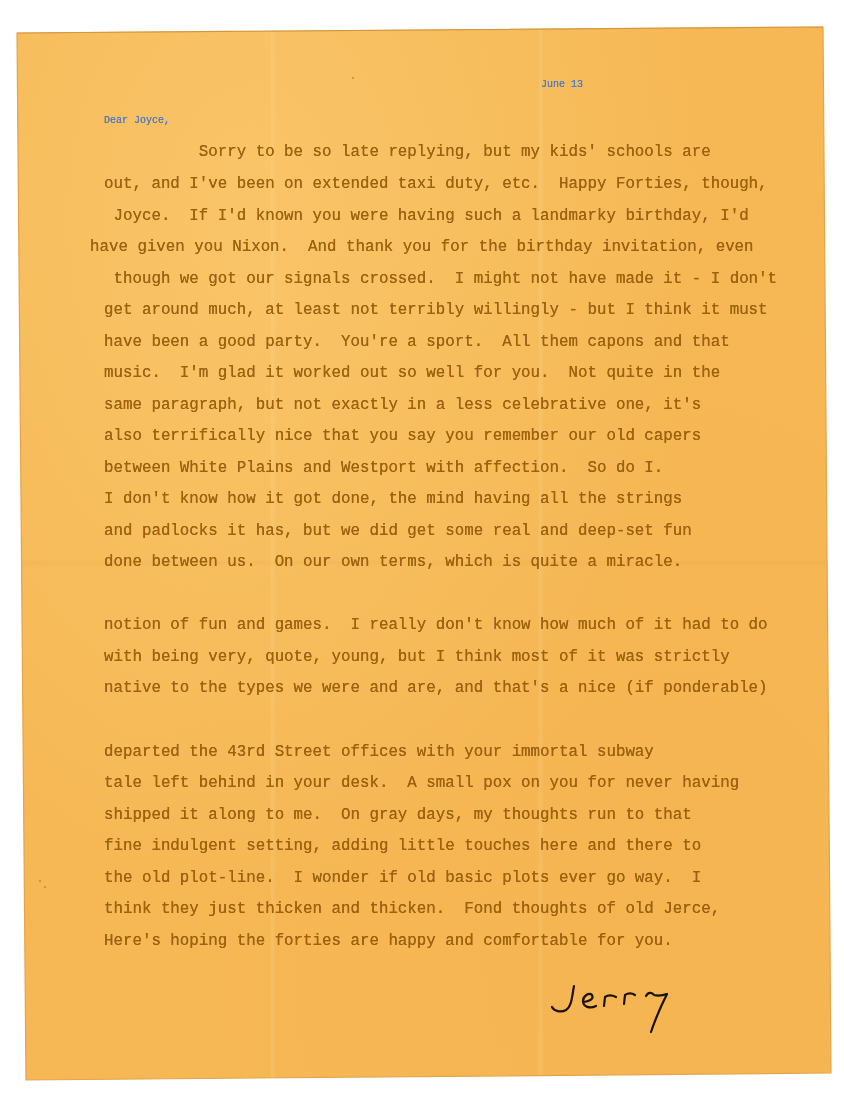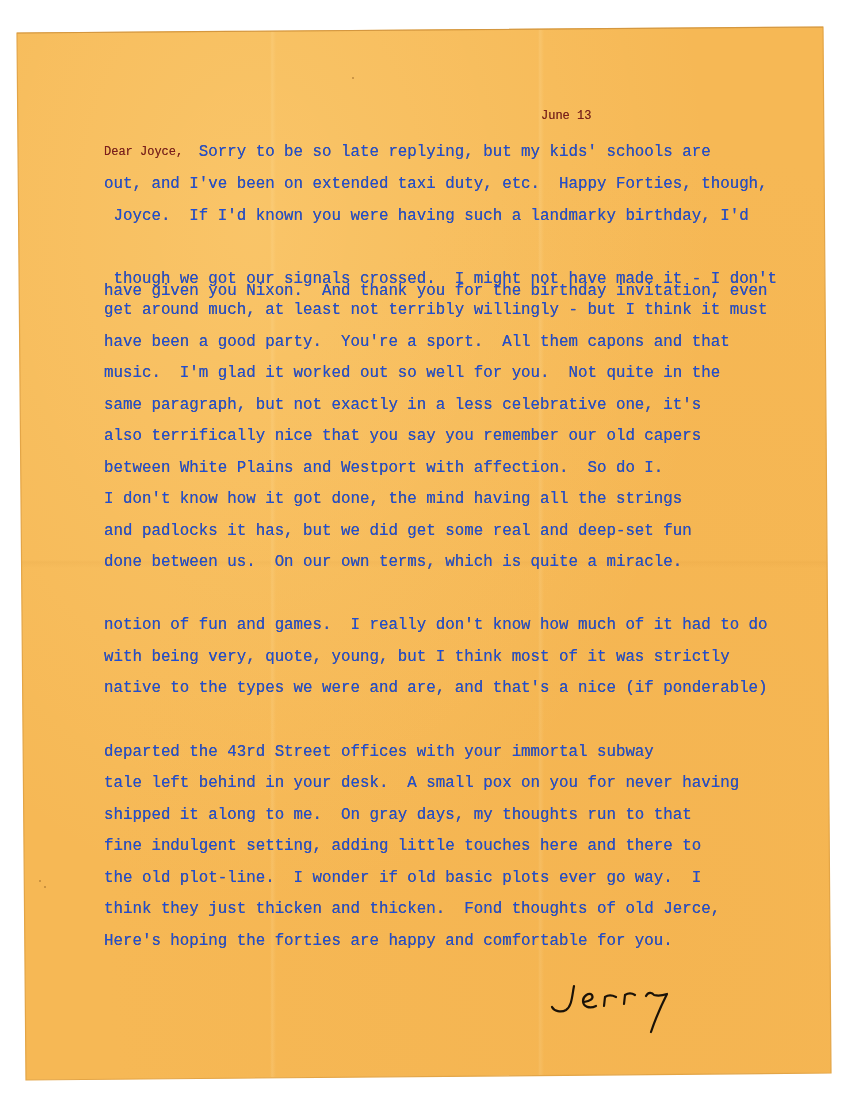--- a/index.html
+++ b/index.html
@@ -33,42 +33,41 @@
     }
     .paper-edge {
       position: absolute;
       left: 0; top: 0;
       width: 844px; height: 1100px;
       pointer-events: none;
     }
     .type {
       position: absolute;
       font-family: "Liberation Mono", "DejaVu Sans Mono", monospace;
-      font-size: 12px;
-      color: #7f1d1d;
+      font-size: 10px;
+      color: #3b82f6;
       white-space: pre;
       letter-spacing: 0;
       line-height: 1;
       text-shadow: 0 0 0.4px rgba(60,35,10,0.6);
-      margin-top: 30px;
     }
     .date { left: 541px; top: 80px; }
     .salutation { left: 104px; top: 116px; }
     .body-lines {
       position: absolute;
       left: 0;
       top: 0;
       width: 844px;
       height: 1100px;
     }
     .line {
       position: absolute;
       font-family: "Liberation Mono", "DejaVu Sans Mono", monospace;
       font-size: 15.8px;
-      color: #1d4ed8;
+      color: #a16207;
       white-space: pre;
       line-height: 1;
       text-shadow: 0 0 0.4px rgba(60,35,10,0.6);
     }
     .signature {
       position: absolute;
       left: 548px;
       top: 980px;
       width: 170px;
       height: 70px;
@@ -96,21 +95,21 @@
   <div class="speck" style="left:39px;top:880px;"></div>
   <div class="speck" style="left:44px;top:886px;"></div>
 
   <div class="type date">June 13</div>
   <div class="type salutation">Dear Joyce,</div>
 
   <div class="body-lines">
     <div class="line" style="left:104px;top:145px;">          Sorry to be so late replying, but my kids' schools are</div>
     <div class="line" style="left:104px;top:177px;">out, and I've been on extended taxi duty, etc.  Happy Forties, though,</div>
     <div class="line" style="left:104px;top:209px;"> Joyce.  If I'd known you were having such a landmarky birthday, I'd</div>
-    <div class="line" style="left:104px;top:240px;margin-top:44px;">have given you Nixon.  And thank you for the birthday invitation, even</div>
+    <div class="line" style="left:90px;top:240px;">have given you Nixon.  And thank you for the birthday invitation, even</div>
     <div class="line" style="left:104px;top:272px;"> though we got our signals crossed.  I might not have made it - I don't</div>
     <div class="line" style="left:104px;top:303px;">get around much, at least not terribly willingly - but I think it must</div>
     <div class="line" style="left:104px;top:335px;">have been a good party.  You're a sport.  All them capons and that</div>
     <div class="line" style="left:104px;top:366px;">music.  I'm glad it worked out so well for you.  Not quite in the</div>
     <div class="line" style="left:104px;top:398px;">same paragraph, but not exactly in a less celebrative one, it's</div>
     <div class="line" style="left:104px;top:429px;">also terrifically nice that you say you remember our old capers</div>
     <div class="line" style="left:104px;top:461px;">between White Plains and Westport with affection.  So do I.</div>
     <div class="line" style="left:104px;top:492px;">I don't know how it got done, the mind having all the strings</div>
     <div class="line" style="left:104px;top:524px;">and padlocks it has, but we did get some real and deep-set fun</div>
     <div class="line" style="left:104px;top:555px;">done between us.  On our own terms, which is quite a miracle.</div>

